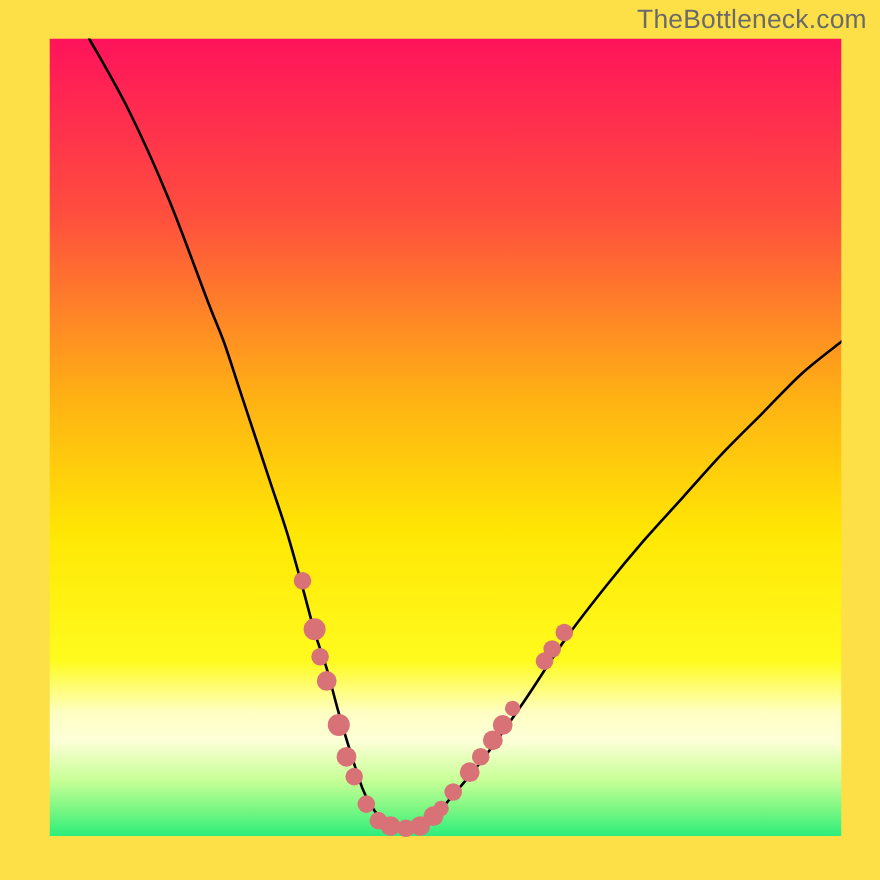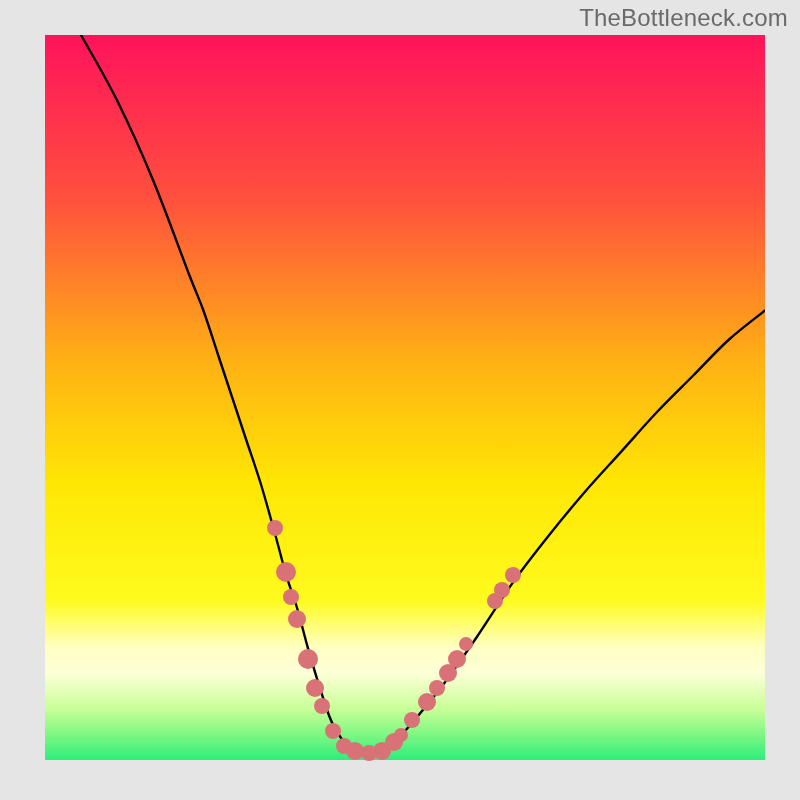--- a/index.html
+++ b/index.html
@@ -10,21 +10,21 @@
     background: #000;
     overflow: hidden;
     font-family: Arial, Helvetica, sans-serif;
   }
   .frame {
     position: absolute;
     left: 0;
     top: 0;
     width: 800px;
     height: 800px;
-    background: #e5e5e5;
+    background: #fde047;
   }
   .watermark {
     position: absolute;
     top: 4px;
     right: 12px;
     color: #6a6a6a;
     font-size: 24px;
     font-weight: 500;
     letter-spacing: 0.2px;
     z-index: 50;

